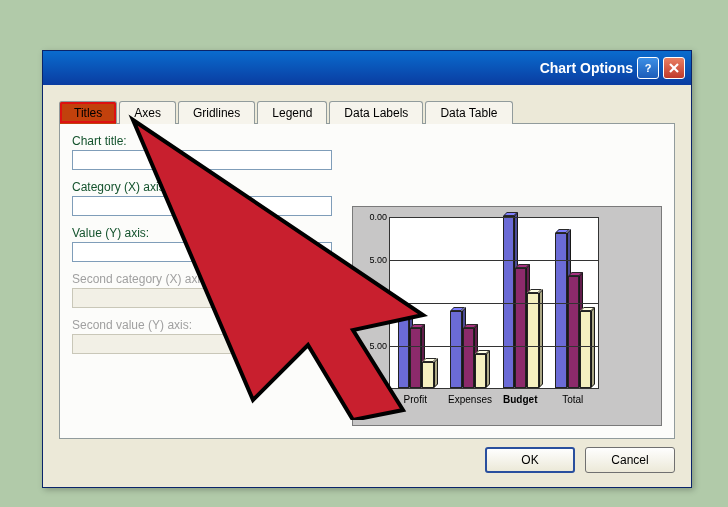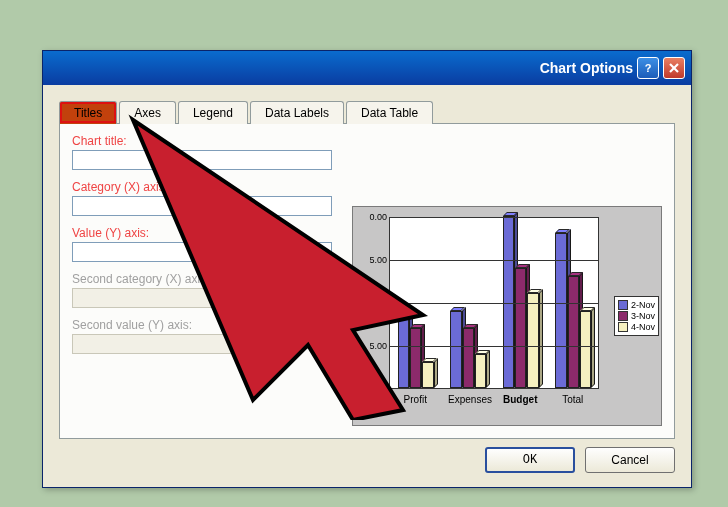--- a/index.html
+++ b/index.html
@@ -84,21 +84,21 @@
   height: 316px;
   display: flex;
 }
 .left {
   width: 280px;
   padding: 10px 8px 10px 12px;
 }
 .field { margin-bottom: 10px; }
 .field-label {
   font-size: 12px;
-  color: #ef4444;
+  color: #14532d;
   display: block;
   margin-bottom: 2px;
 }
 .field input[type=text] {
   width: 100%;
   border: 1px solid #7f9db9;
   height: 20px;
   background: #fff;
   padding: 0 3px;
 }
@@ -184,21 +184,21 @@
   gap: 10px;
 }
 .btn {
   min-width: 90px;
   height: 26px;
   background: linear-gradient(to bottom,#fefefe,#ece9d8);
   border: 1px solid #707070;
   border-radius: 3px;
   font-size: 12px;
 }
-.btn.default { border: 2px solid #294f9e; font-family: Liberation Mono, monospace; }
+.btn.default { border: 2px solid #294f9e; }
 .arrow-overlay {
   position: absolute;
   left: 50px; top: 15px;
   z-index: 40;
   pointer-events: none;
 }
 </style>
 </head>
 <body>
 
@@ -214,20 +214,21 @@
         <line x1="2" y1="2" x2="10" y2="10"></line>
           <line x1="10" y1="2" x2="2" y2="10"></line>
       </svg>
     </div>
   </div>
 
   <div class="body">
     <div class="tabs">
       <div class="tab active hl">Titles</div>
       <div class="tab">Axes</div>
+      <div class="tab">Gridlines</div>
       <div class="tab">Legend</div>
       <div class="tab">Data Labels</div>
       <div class="tab">Data Table</div>
     </div>
 
     <div class="pane">
       <div class="left">
         <div class="field">
           <label class="field-label">Chart title:</label>
           <input type="text" value="" style="">
@@ -307,34 +308,20 @@
                 <div class="face" style="background:#8c2a6b"></div>
                 <div class="top" style="background:#8c2a6b;filter:brightness(1.2)"></div>
                 <div class="side" style="background:#8c2a6b;filter:brightness(0.7)"></div>
               </div>
               <div class="bar3d" style="left: 189.875px; width: 11.25px; height: 77.4px;">
                 <div class="face" style="background:#f5f0c0"></div>
                 <div class="top" style="background:#f5f0c0;filter:brightness(1.2)"></div>
                 <div class="side" style="background:#f5f0c0;filter:brightness(0.7)"></div>
               </div>
             </div>
-          <div class="legend">
-            <div class="legend-row">
-              <span class="swatch" style="background:#6b6bd6"></span>
-              <span>2-Nov</span>
-            </div>
-            <div class="legend-row">
-              <span class="swatch" style="background:#8c2a6b"></span>
-              <span>3-Nov</span>
-            </div>
-            <div class="legend-row">
-              <span class="swatch" style="background:#f5f0c0"></span>
-              <span>4-Nov</span>
-            </div>
-          </div>
         <div class="ytick" style="top: 182px;">$-</div>
             <div class="ytick" style="top: 139px;">5.00</div>
             <div class="gridline" style="top: 139px;"></div>
             <div class="ytick" style="top: 96px;">0.00</div>
             <div class="gridline" style="top: 96px;"></div>
             <div class="ytick" style="top: 53px;">5.00</div>
             <div class="gridline" style="top: 53px;"></div>
             <div class="ytick" style="top: 10px;">0.00</div>
             <div class="gridline" style="top: 10px;"></div>
             <div class="xcat" style="left: 62.25px;">Profit</div>

